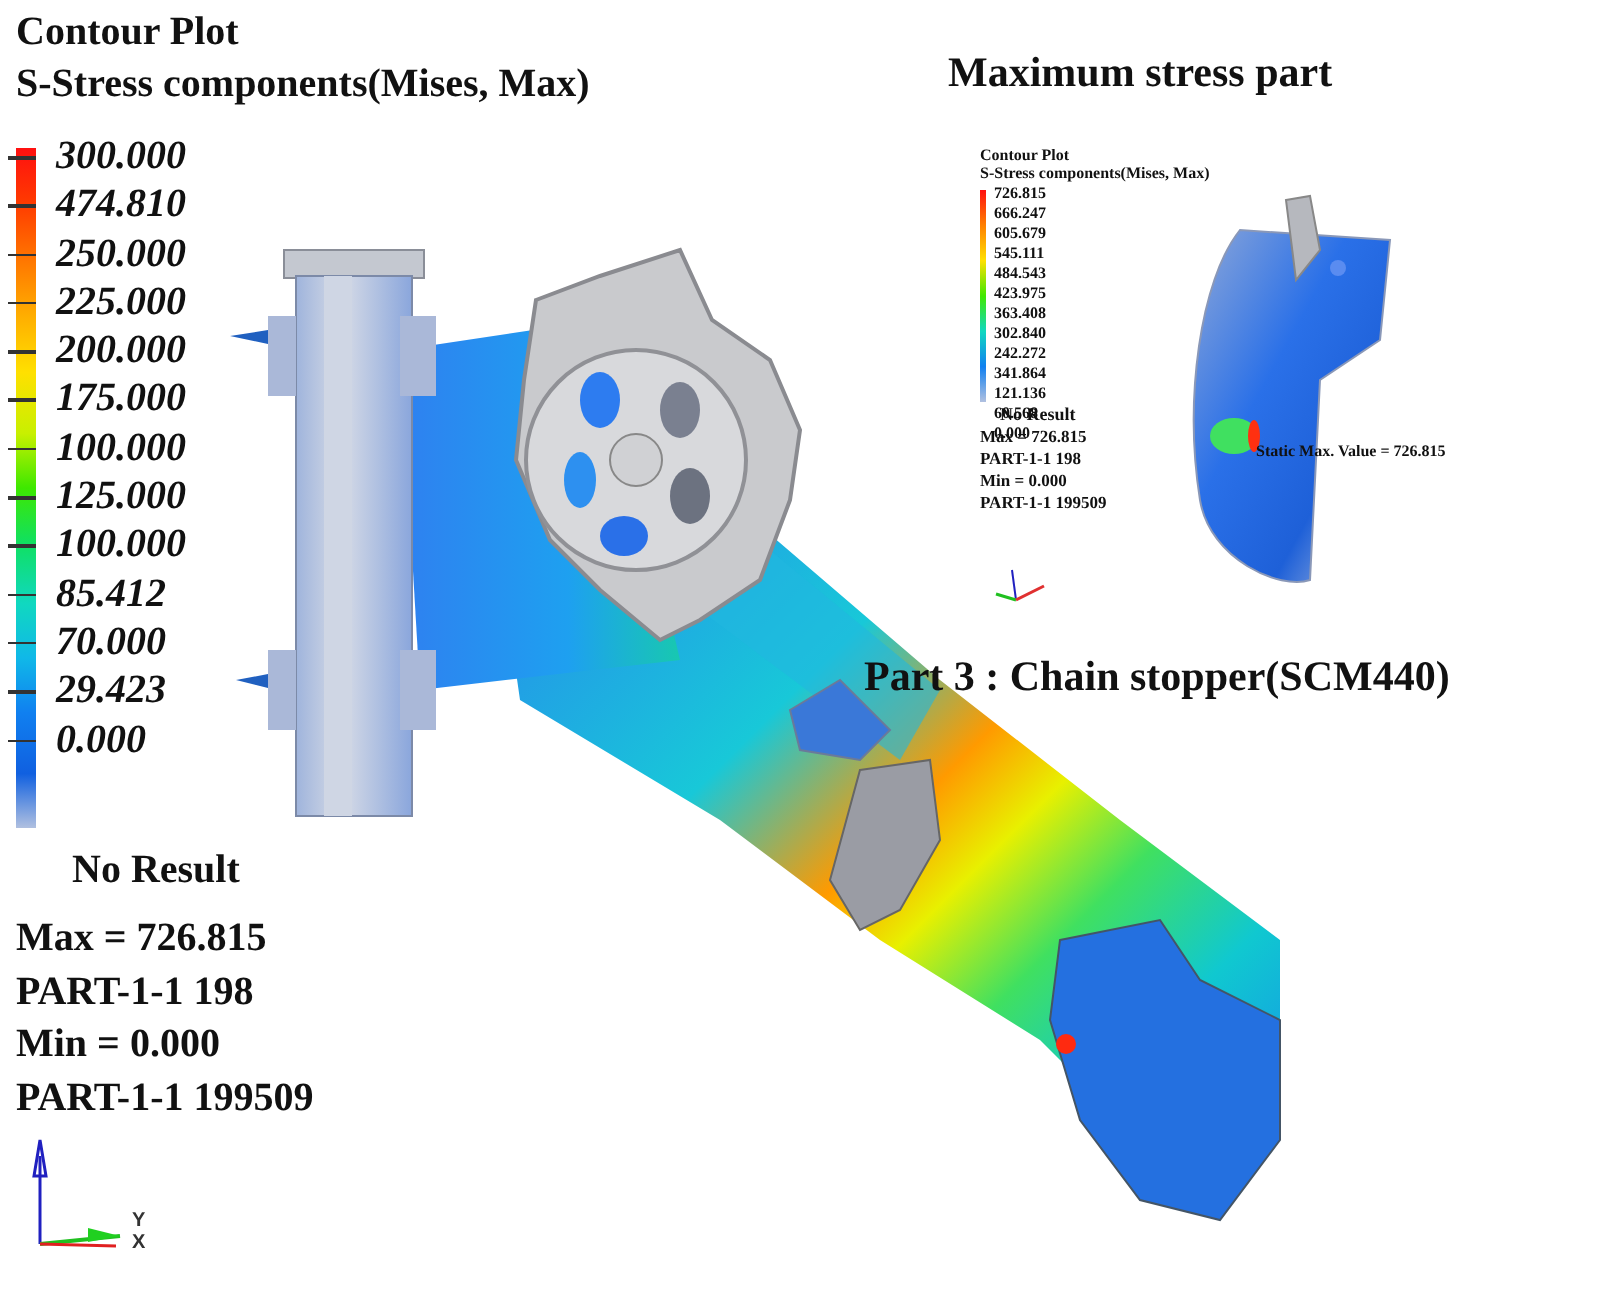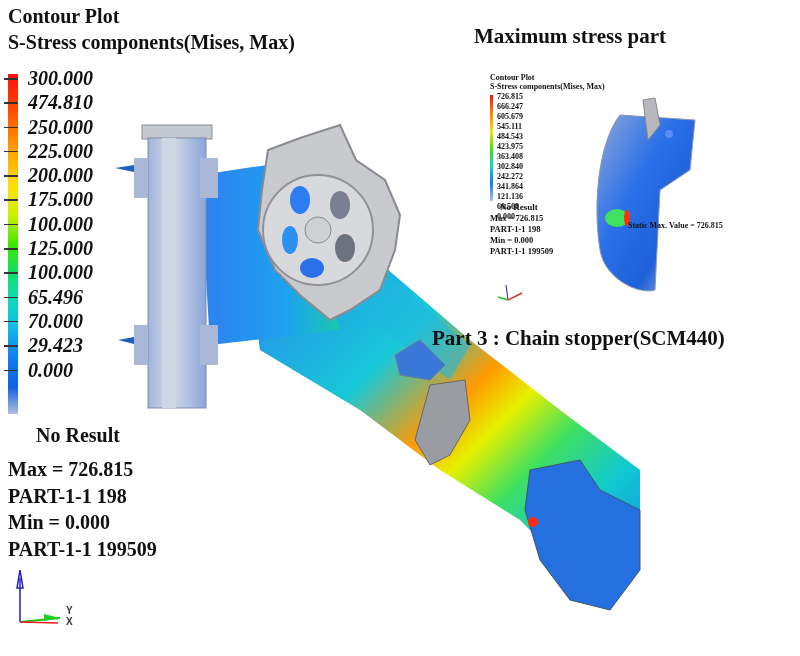--- a/index.html
+++ b/index.html
@@ -123,21 +123,21 @@
 <div class="abs legend-labels">
   <div class="legend-label">300.000</div>
   <div class="legend-label">474.810</div>
   <div class="legend-label">250.000</div>
   <div class="legend-label">225.000</div>
   <div class="legend-label">200.000</div>
   <div class="legend-label">175.000</div>
   <div class="legend-label">100.000</div>
   <div class="legend-label">125.000</div>
   <div class="legend-label">100.000</div>
-  <div class="legend-label">65.496</div>
+  <div class="legend-label">85.412</div>
   <div class="legend-label">70.000</div>
   <div class="legend-label">29.423</div>
   <div class="legend-label">0.000</div>
 </div>
 <div class="abs noresult">No Result</div>
 <div class="abs stats">
   <div>Max = 726.815</div>
   <div>PART-1-1 198</div>
   <div>Min = 0.000</div>
   <div>PART-1-1 199509</div>

